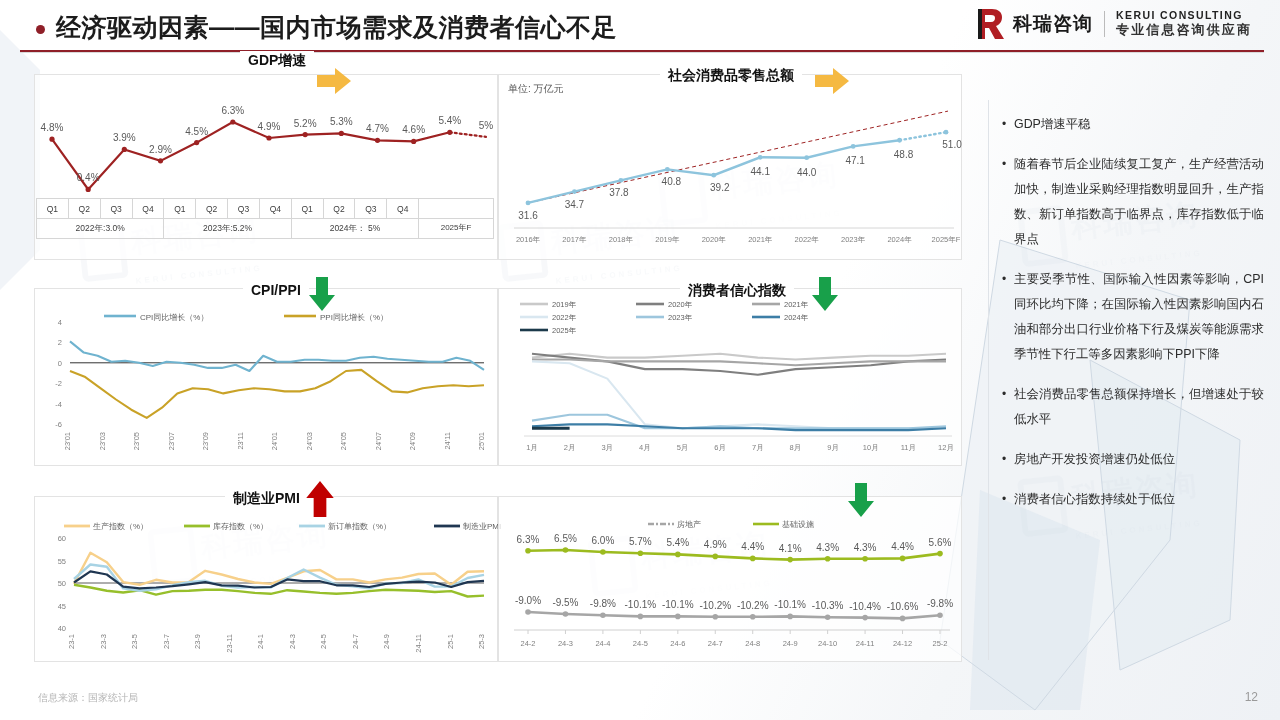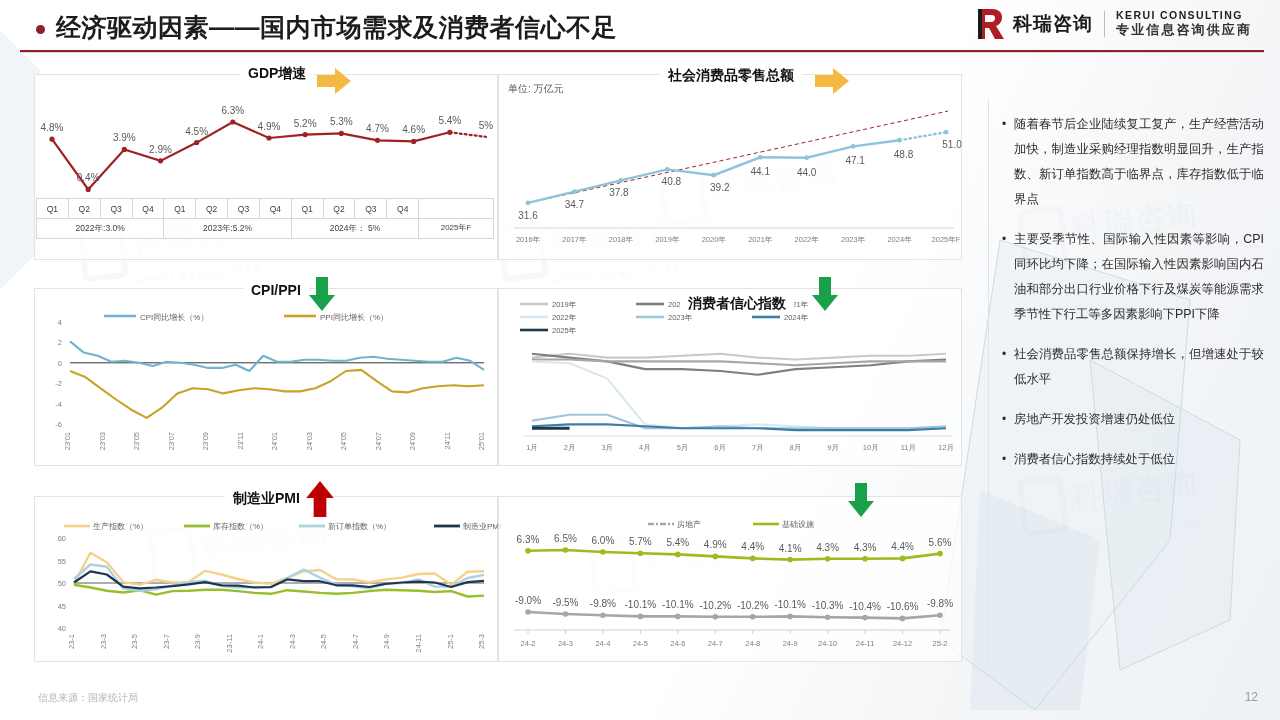--- a/index.html
+++ b/index.html
@@ -131,21 +131,21 @@
       <span class="logo-cn">科瑞咨询</span>
       <span class="logo-div"></span>
       <span class="logo-en">
         <span class="logo-en-top">KERUI CONSULTING</span>
         <span class="logo-en-bot">专业信息咨询供应商</span>
       </span>
     </div>
   </div>
 
   <div class="panel" style="left:34px;top:74px;width:462px;height:184px;"></div>
-  <div class="panel-title" style="left:240px;top:64px;">GDP增速</div>
+  <div class="panel-title" style="left:240px;top:51px;">GDP增速</div>
   <svg class="arrow-r" style="left:317px;top:68px;" viewBox="0 0 34 26">
     <polygon points="0,7 18,7 18,0 34,13 18,26 18,19 0,19" fill="#f5b942"></polygon>
   </svg>
 
   <svg style="position:absolute;left:34px;top:86px;" width="462" height="112">
     <g id="gdp-plot">
         <polyline points="18.0,53.1 54.2,103.4 90.3,63.4 126.5,74.9 162.7,56.6 198.8,36.0 235.0,52.0 271.2,48.6 307.3,47.4 343.5,54.3 379.7,55.4 415.8,46.3" fill="none" stroke="#9e2222" stroke-width="2.2"></polyline>
         <polyline points="415.8,46.3 452.0,50.9" fill="none" stroke="#9e2222" stroke-width="2.2" stroke-dasharray="2,3" stroke-linecap="round"></polyline>
         <circle cx="18" cy="53.14285714285714" r="2.6" fill="#9e2222"></circle>
         <circle cx="54.166666666666664" cy="103.42857142857143" r="2.6" fill="#9e2222"></circle>
@@ -276,21 +276,21 @@
         <text x="0" y="0" class="axis-lbl" font-size="8.5" transform="translate(277.5,144) rotate(-90)" text-anchor="end">24'03</text>
         <text x="0" y="0" class="axis-lbl" font-size="8.5" transform="translate(312.0,144) rotate(-90)" text-anchor="end">24'05</text>
         <text x="0" y="0" class="axis-lbl" font-size="8.5" transform="translate(346.5,144) rotate(-90)" text-anchor="end">24'07</text>
         <text x="0" y="0" class="axis-lbl" font-size="8.5" transform="translate(381.0,144) rotate(-90)" text-anchor="end">24'09</text>
         <text x="0" y="0" class="axis-lbl" font-size="8.5" transform="translate(415.5,144) rotate(-90)" text-anchor="end">24'11</text>
         <text x="0" y="0" class="axis-lbl" font-size="8.5" transform="translate(450.0,144) rotate(-90)" text-anchor="end">25'01</text>
       </g>
   </svg>
 
   <div class="panel" style="left:498px;top:288px;width:462px;height:176px;"></div>
-  <div class="panel-title" style="left:680px;top:281px;margin-top:13px;">消费者信心指数</div>
+  <div class="panel-title" style="left:680px;top:281px;">消费者信心指数</div>
   <svg class="arrow-d" style="left:812px;top:277px;" viewBox="0 0 26 34">
     <polygon points="7,0 19,0 19,18 26,18 13,34 0,18 7,18" fill="#18a04a"></polygon>
   </svg>
   <svg style="position:absolute;left:498px;top:288px;" width="462" height="176">
     <g id="conf-plot">
         <line x1="22" y1="16" x2="50" y2="16" stroke="#c9c9c9" stroke-width="2.6"></line>
         <text x="54" y="19" class="legend-txt-cc" font-size="8">2019年</text>
         <line x1="138" y1="16" x2="166" y2="16" stroke="#7f7f7f" stroke-width="2.6"></line>
         <text x="170" y="19" class="legend-txt-cc" font-size="8">2020年</text>
         <line x1="254" y1="16" x2="282" y2="16" stroke="#a6a6a6" stroke-width="2.6"></line>
@@ -452,20 +452,21 @@
         <line x1="404.54545454545456" y1="134" x2="404.54545454545456" y2="138" stroke="#d0d0d0" stroke-width="1"></line>
         <text x="404.54545454545456" y="150" text-anchor="middle" class="axis-lbl" font-size="8.5">24-12</text>
         <line x1="442" y1="134" x2="442" y2="138" stroke="#d0d0d0" stroke-width="1"></line>
         <text x="442" y="150" text-anchor="middle" class="axis-lbl" font-size="8.5">25-2</text>
       </g>
   </svg>
 
   <div class="rdiv"></div>
   <div class="rtext">
     <ul id="bullets">
+        <li>GDP增速平稳</li>
         <li>随着春节后企业陆续复工复产，生产经营活动加快，制造业采购经理指数明显回升，生产指数、新订单指数高于临界点，库存指数低于临界点</li>
         <li>主要受季节性、国际输入性因素等影响，CPI同环比均下降；在国际输入性因素影响国内石油和部分出口行业价格下行及煤炭等能源需求季节性下行工等多因素影响下PPI下降</li>
         <li>社会消费品零售总额保持增长，但增速处于较低水平</li>
         <li>房地产开发投资增速仍处低位</li>
         <li>消费者信心指数持续处于低位</li>
       </ul>
   </div>
 
   <div class="src">信息来源：国家统计局</div>
   <div class="pageno">12</div>

